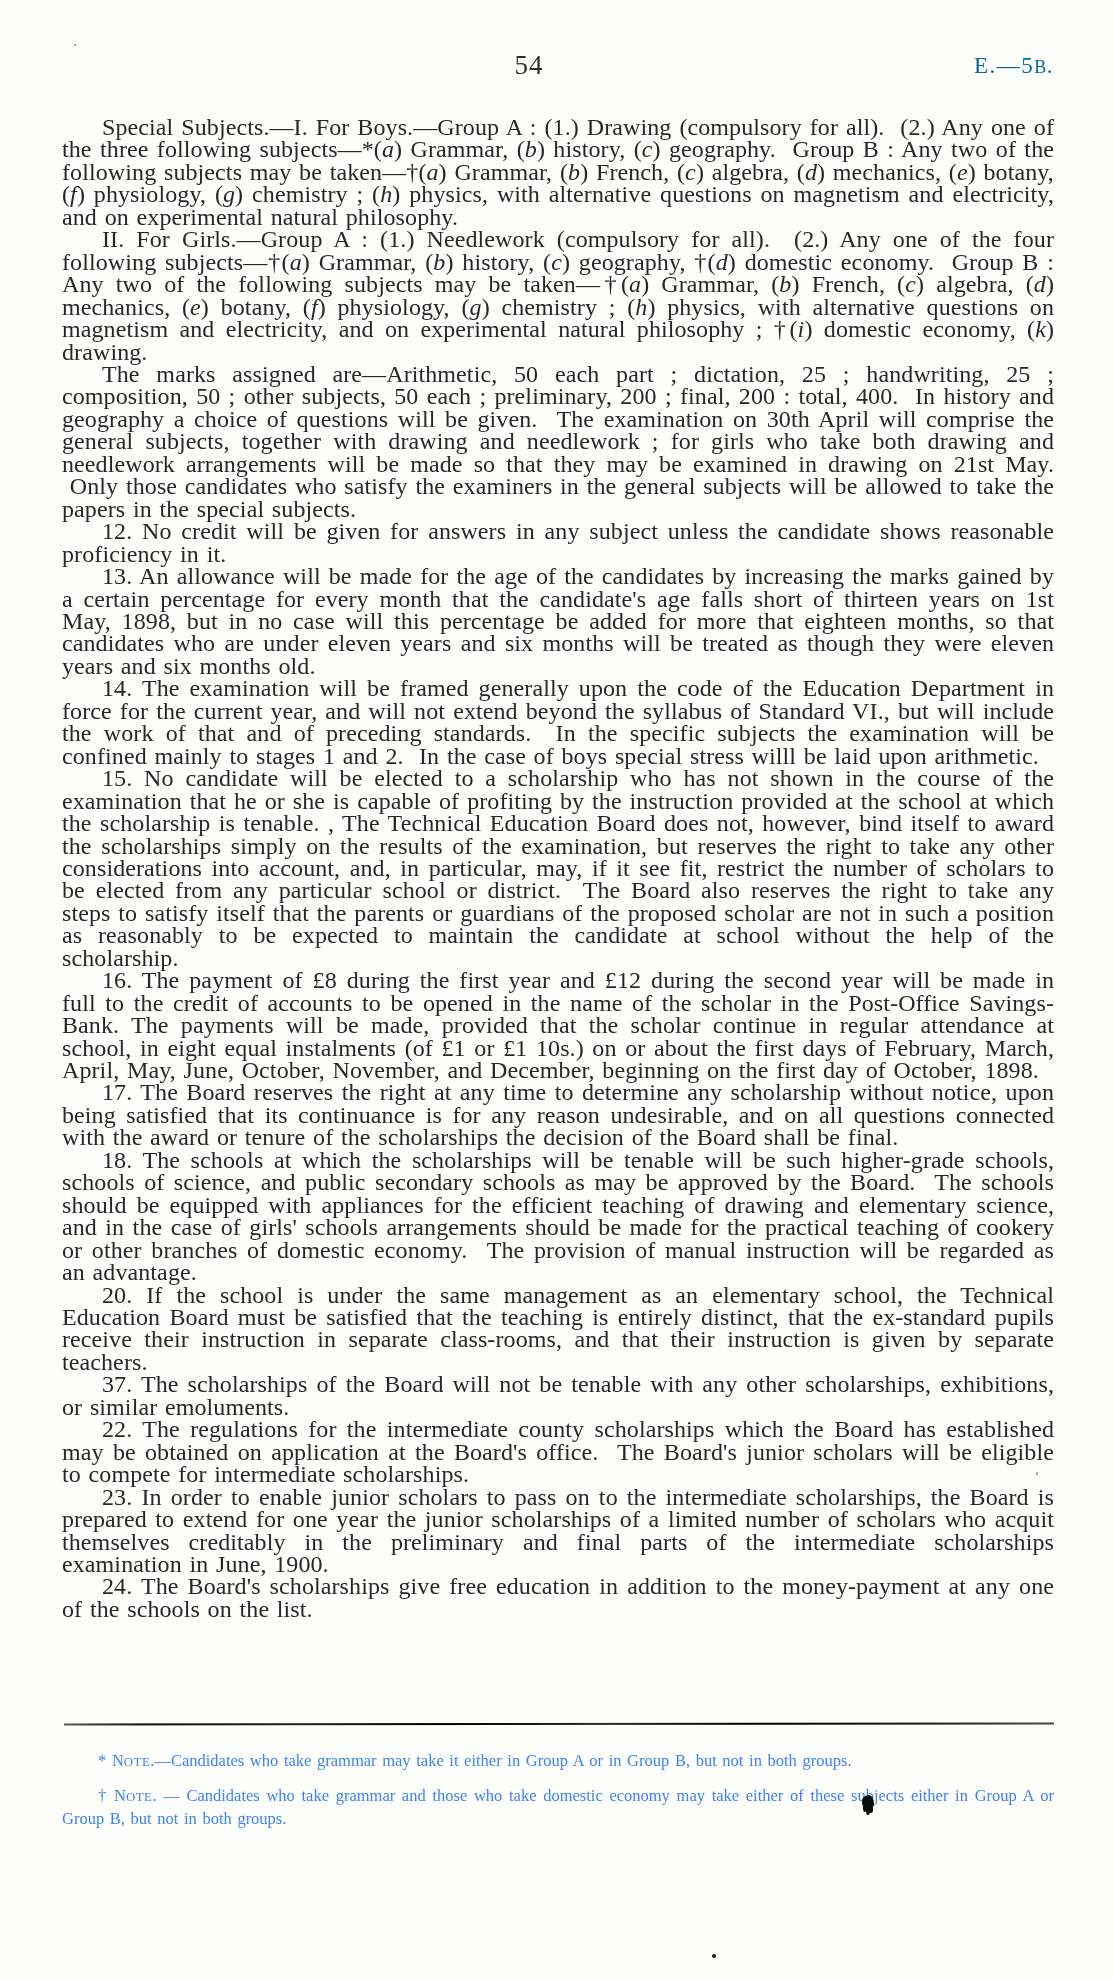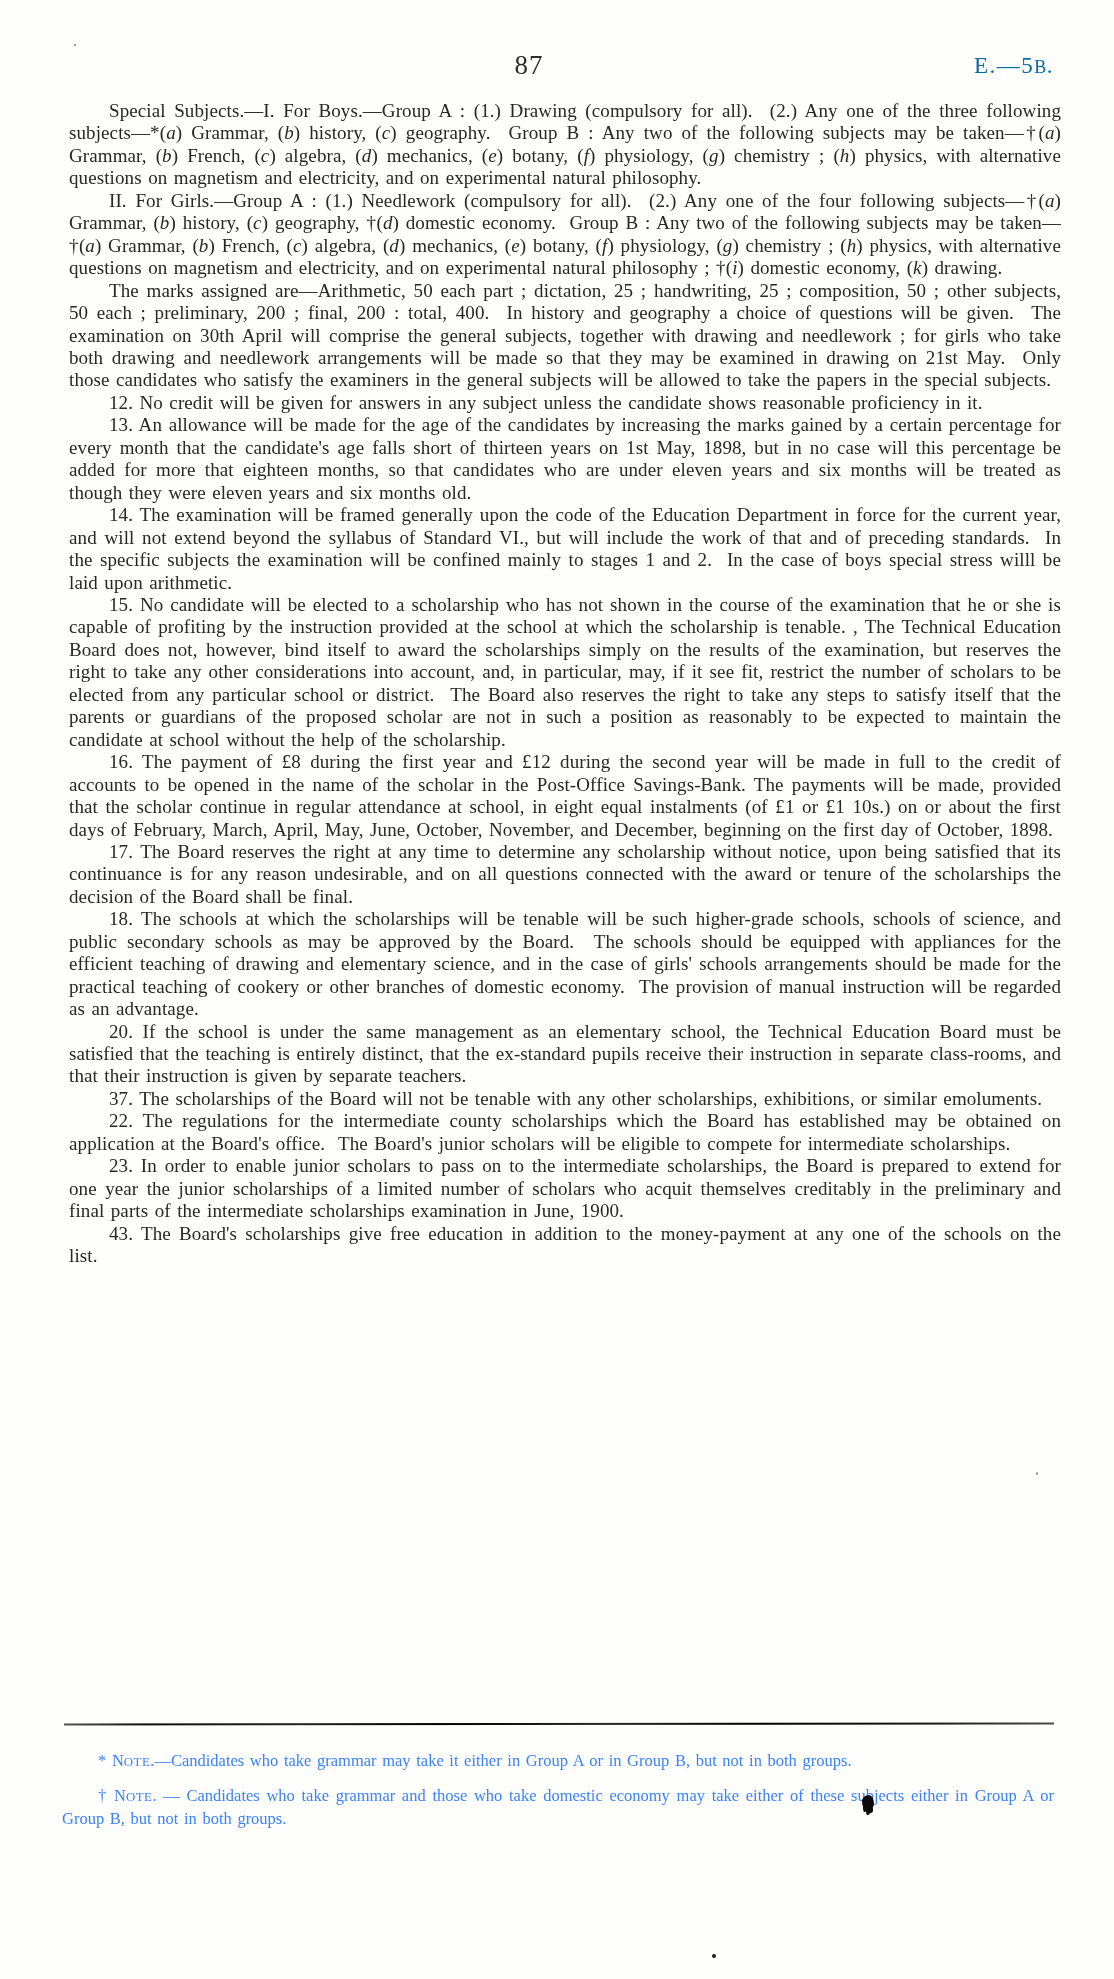--- a/index.html
+++ b/index.html
@@ -15,27 +15,26 @@
   .page-header{position:absolute;top:50px;left:62px;right:58px;height:36px;}
   .page-number{
     position:absolute;left:0;right:60px;top:0;
     text-align:center;font-size:27px;letter-spacing:1px;color:#2e2e2e;
   }
   .doc-ref{
     position:absolute;right:2px;top:3px;
     font-size:23px;letter-spacing:1.5px;color:#0369a1;
   }
   .body-text{
-    position:absolute;top:100px;left:62px;width:992px;height:1608px;
+    position:absolute;top:116px;left:62px;width:992px;height:1608px;
     overflow:hidden;
-    font-size:19px;line-height:22.45px;
+    font-size:24px;line-height:22.45px;
     text-align:justify;
     word-spacing:1.6px;
     letter-spacing:0.1px;
-    margin-left:7px;
   }
   .body-text p{margin:0;text-indent:40px;}
   .scaps{font-size:0.78em;letter-spacing:0.5px;}
   .rule{
     position:absolute;top:1723px;left:64px;width:990px;height:2px;
     background:linear-gradient(90deg,#555 0%,#0d0d0d 8%,#222 24%,#000 38%,#2a2a2a 55%,#000 70%,#1a1a1a 88%,#4a4a4a 100%);
     transform:rotate(-0.06deg);
   }
   .footnotes{
     position:absolute;top:1750px;left:62px;width:992px;
@@ -54,40 +53,40 @@
   .speck-a{top:1954px;left:712px;width:4px;height:4px;}
   .speck-b{top:44px;left:74px;width:2px;height:2px;opacity:.55;}
   .speck-c{top:1472px;left:1036px;width:2px;height:3px;opacity:.5;}
 </style>
 </head>
 <body>
 
 <div class="page">
 
   <header class="page-header">
-    <span class="page-number">87</span>
+    <span class="page-number">54</span>
     <span class="doc-ref">E.—5<span class="scaps">B</span>.</span>
   </header>
 
   <main class="body-text">
     <p>Special Subjects.—I. For Boys.—Group A : (1.) Drawing (compulsory for all). &nbsp;(2.) Any one of the three following subjects—*(<i>a</i>) Grammar, (<i>b</i>) history, (<i>c</i>) geography. &nbsp;Group B : Any two of the following subjects may be taken—†(<i>a</i>) Grammar, (<i>b</i>) French, (<i>c</i>) algebra, (<i>d</i>) mechanics, (<i>e</i>) botany, (<i>f</i>) physiology, (<i>g</i>) chemistry ; (<i>h</i>) physics, with alternative questions on magnetism and electricity, and on experimental natural philosophy.</p>
     <p>II. For Girls.—Group A : (1.) Needlework (compulsory for all). &nbsp;(2.) Any one of the four following subjects—†(<i>a</i>) Grammar, (<i>b</i>) history, (<i>c</i>) geography, †(<i>d</i>) domestic economy. &nbsp;Group B : Any two of the following subjects may be taken—†(<i>a</i>) Grammar, (<i>b</i>) French, (<i>c</i>) algebra, (<i>d</i>) mechanics, (<i>e</i>) botany, (<i>f</i>) physiology, (<i>g</i>) chemistry ; (<i>h</i>) physics, with alternative questions on magnetism and electricity, and on experimental natural philosophy ; †(<i>i</i>) domestic economy, (<i>k</i>) drawing.</p>
     <p>The marks assigned are—Arithmetic, 50 each part ; dictation, 25 ; handwriting, 25 ; composition, 50 ; other subjects, 50 each ; preliminary, 200 ; final, 200 : total, 400. &nbsp;In history and geography a choice of questions will be given. &nbsp;The examination on 30th April will comprise the general subjects, together with drawing and needlework ; for girls who take both drawing and needlework arrangements will be made so that they may be examined in drawing on 21st May. &nbsp;Only those candidates who satisfy the examiners in the general subjects will be allowed to take the papers in the special subjects.</p>
     <p>12. No credit will be given for answers in any subject unless the candidate shows reasonable proficiency in it.</p>
     <p>13. An allowance will be made for the age of the candidates by increasing the marks gained by a certain percentage for every month that the candidate's age falls short of thirteen years on 1st May, 1898, but in no case will this percentage be added for more that eighteen months, so that candidates who are under eleven years and six months will be treated as though they were eleven years and six months old.</p>
     <p>14. The examination will be framed generally upon the code of the Education Department in force for the current year, and will not extend beyond the syllabus of Standard VI., but will include the work of that and of preceding standards. &nbsp;In the specific subjects the examination will be confined mainly to stages 1 and 2. &nbsp;In the case of boys special stress willl be laid upon arithmetic.</p>
     <p>15. No candidate will be elected to a scholarship who has not shown in the course of the examination that he or she is capable of profiting by the instruction provided at the school at which the scholarship is tenable. , The Technical Education Board does not, however, bind itself to award the scholarships simply on the results of the examination, but reserves the right to take any other considerations into account, and, in particular, may, if it see fit, restrict the number of scholars to be elected from any particular school or district. &nbsp;The Board also reserves the right to take any steps to satisfy itself that the parents or guardians of the proposed scholar are not in such a position as reasonably to be expected to maintain the candidate at school without the help of the scholarship.</p>
     <p>16. The payment of £8 during the first year and £12 during the second year will be made in full to the credit of accounts to be opened in the name of the scholar in the Post-Office Savings-Bank. The payments will be made, provided that the scholar continue in regular attendance at school, in eight equal instalments (of £1 or £1 10s.) on or about the first days of February, March, April, May, June, October, November, and December, beginning on the first day of October, 1898.</p>
     <p>17. The Board reserves the right at any time to determine any scholarship without notice, upon being satisfied that its continuance is for any reason undesirable, and on all questions connected with the award or tenure of the scholarships the decision of the Board shall be final.</p>
     <p>18. The schools at which the scholarships will be tenable will be such higher-grade schools, schools of science, and public secondary schools as may be approved by the Board. &nbsp;The schools should be equipped with appliances for the efficient teaching of drawing and elementary science, and in the case of girls' schools arrangements should be made for the practical teaching of cookery or other branches of domestic economy. &nbsp;The provision of manual instruction will be regarded as an advantage.</p>
     <p>20. If the school is under the same management as an elementary school, the Technical Education Board must be satisfied that the teaching is entirely distinct, that the ex-standard pupils receive their instruction in separate class-rooms, and that their instruction is given by separate teachers.</p>
     <p>37. The scholarships of the Board will not be tenable with any other scholarships, exhibitions, or similar emoluments.</p>
     <p>22. The regulations for the intermediate county scholarships which the Board has established may be obtained on application at the Board's office. &nbsp;The Board's junior scholars will be eligible to compete for intermediate scholarships.</p>
     <p>23. In order to enable junior scholars to pass on to the intermediate scholarships, the Board is prepared to extend for one year the junior scholarships of a limited number of scholars who acquit themselves creditably in the preliminary and final parts of the intermediate scholarships examination in June, 1900.</p>
-    <p>43. The Board's scholarships give free education in addition to the money-payment at any one of the schools on the list.</p>
+    <p>24. The Board's scholarships give free education in addition to the money-payment at any one of the schools on the list.</p>
   </main>
 
   <div class="rule"></div>
 
   <section class="footnotes">
     <p>* N<span class="scaps">OTE</span>.—Candidates who take grammar may take it either in Group A or in Group B, but not in both groups.</p>
     <p>† N<span class="scaps">OTE</span>. — Candidates who take grammar and those who take domestic economy may take either of these subjects either in Group A or Group B, but not in both groups.</p>
   </section>
 
   <span class="ink-blot"></span>

